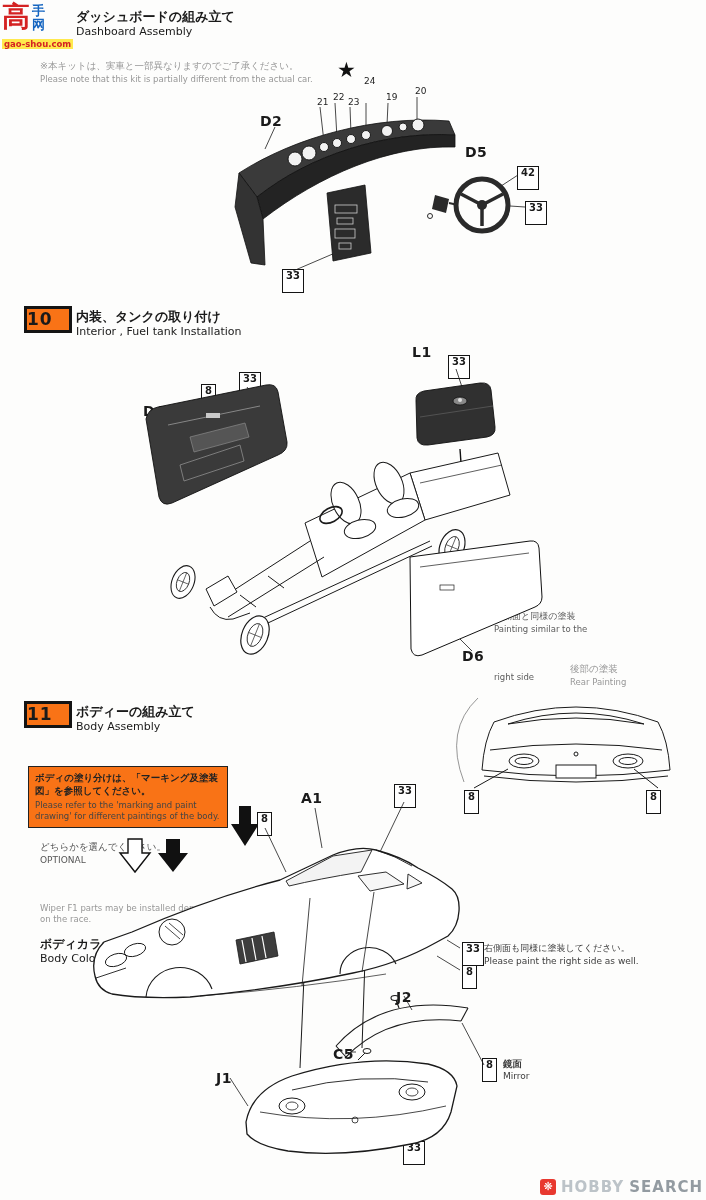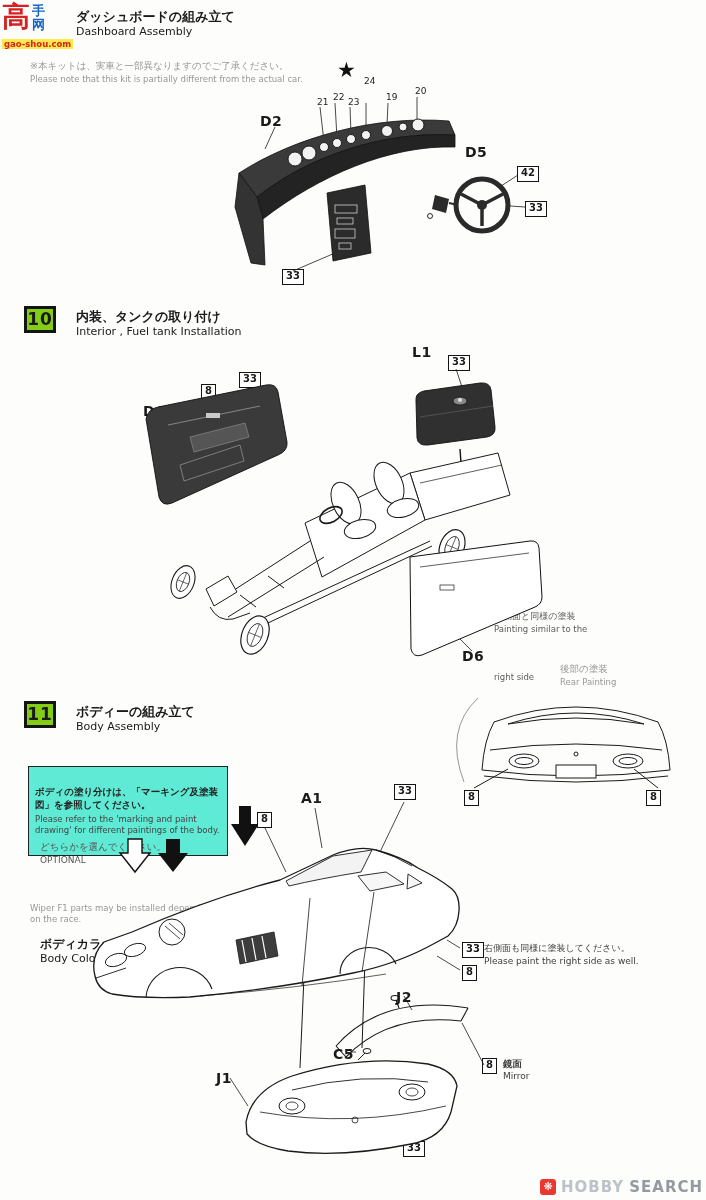--- a/index.html
+++ b/index.html
@@ -1,31 +1,31 @@
 <!DOCTYPE html>
 <html><head>
 <meta charset="utf-8">
 <style>
   *{margin:0;padding:0;box-sizing:border-box;}
   html,body{background:#9a9a9a;}
   .page{position:relative;width:706px;height:1200px;margin:0 auto;background:#fdfdfc;
         font-family:"DejaVu Sans","Liberation Sans",sans-serif;color:#1a1a1a;overflow:hidden;}
-  .step-box{position:absolute;width:32px;height:27px;border:3px solid #141414;background:#84cc16;
-            font-size:17px;font-weight:bold;text-align:center;line-height:21px;letter-spacing:1px;}
+  .step-box{position:absolute;width:48px;height:27px;border:3px solid #141414;background:#f97316;
+            font-size:17px;font-weight:bold;text-align:left;line-height:21px;letter-spacing:1px;}
   .title-jp{position:absolute;font-size:13px;font-weight:bold;white-space:nowrap;}
   .title-en{position:absolute;font-size:11px;white-space:nowrap;}
-  .note{position:absolute;font-size:9.5px;color:#979797;white-space:nowrap;}
+  .note{position:absolute;font-size:9.5px;color:#979797;white-space:nowrap;margin-left:10px;}
   .note-sm{font-size:8.5px;}
   .dark-note{position:absolute;font-size:9px;color:#3c3c3c;white-space:nowrap;}
   .plabel{position:absolute;font-size:14px;font-weight:bold;letter-spacing:.5px;}
-  .badge{position:absolute;min-width:12px;padding:0 3px;height:16px;border:1.5px solid #141414;
+  .badge{position:absolute;min-width:12px;padding:0 3px;height:24px;border:1.5px solid #141414;
          background:#fff;font-size:10px;font-weight:bold;line-height:11px;text-align:right;}
   .gnum{position:absolute;font-size:9px;color:#222;}
   .star{position:absolute;font-size:21px;line-height:21px;color:#111;}
-  .ref-box{position:absolute;left:28px;top:766px;width:200px;border:1px solid #222;background:#5eead4;padding:19px 6px;}
+  .ref-box{position:absolute;left:28px;top:766px;width:200px;border:1px solid #222;background:#f97316;padding:5px 6px;}
   .ref-box .jp{font-size:9.5px;font-weight:bold;line-height:1.35;color:#222;}
   .ref-box .en{font-size:8.5px;line-height:1.3;color:#444;margin-top:2px;}
   .wm{position:absolute;left:2px;top:2px;width:92px;}
   .wm-row{display:flex;align-items:flex-start;}
   .wm-big{font-size:28px;font-weight:bold;color:#d42222;line-height:30px;}
   .wm-col{display:flex;flex-direction:column;margin-left:2px;margin-top:2px;}
   .wm-col span{font-size:13px;font-weight:bold;color:#1565c0;line-height:14px;}
   .wm-url{display:inline-block;font-size:8.5px;font-weight:bold;color:#d42222;background:#ffe94d;padding:0 2px;margin-top:1px;}
   .footer{position:absolute;left:540px;top:1178px;display:flex;align-items:center;gap:5px;}
   .hs-icon{width:16px;height:16px;background:#e8382f;border-radius:3px;color:#fff;font-size:11px;

